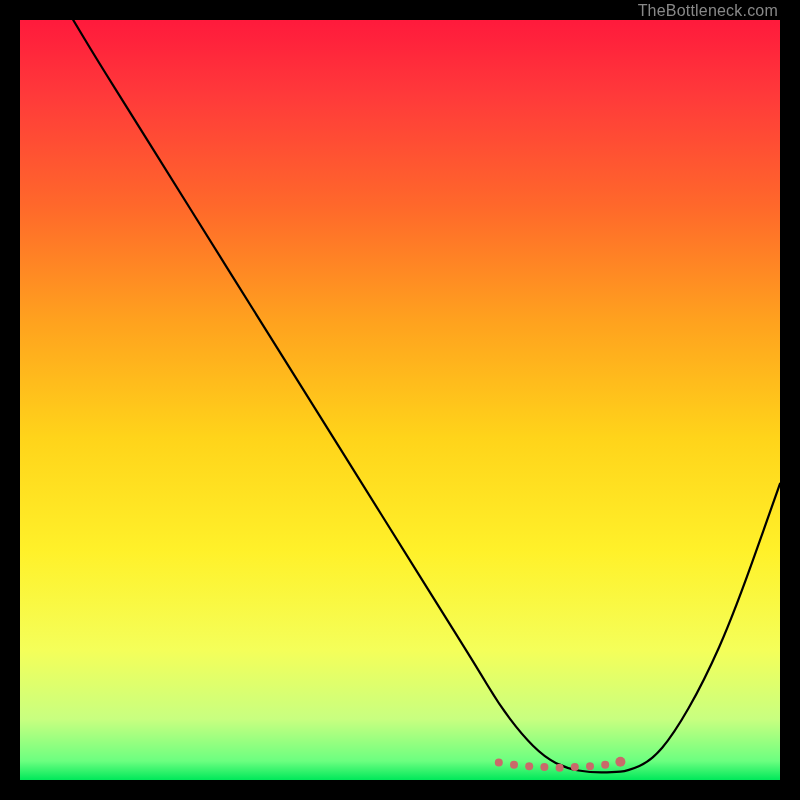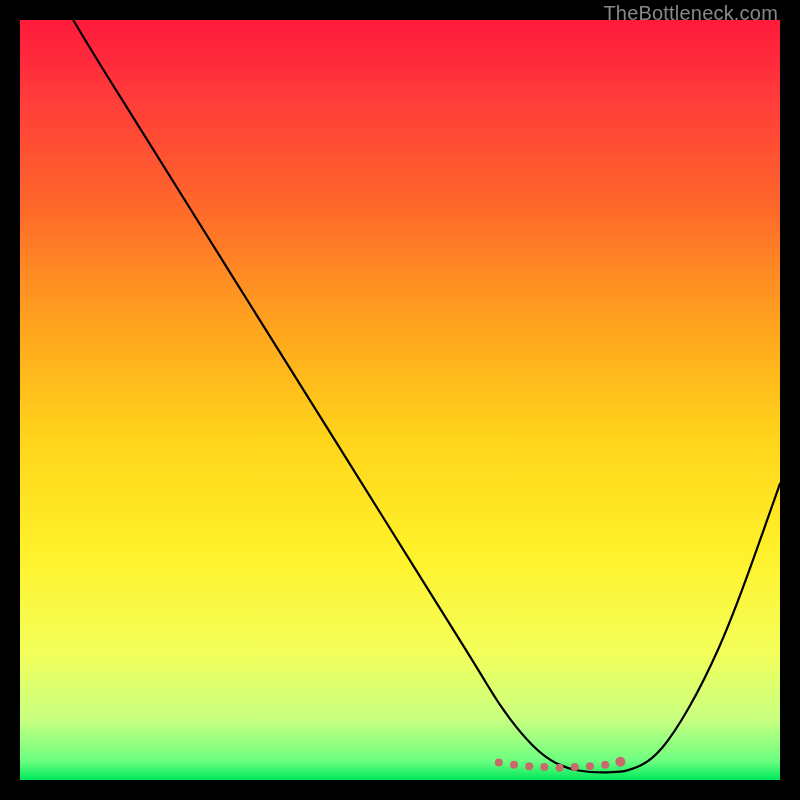--- a/index.html
+++ b/index.html
@@ -24,21 +24,21 @@
     top: 0;
     width: 760px;
     height: 760px;
   }
   .watermark {
     position: absolute;
     top: 2px;
     right: 22px;
     color: #888;
     font-family: Arial, Helvetica, sans-serif;
-    font-size: 20px;
+    font-size: 16px;
     letter-spacing: 0.2px;
   }
   svg { display: block; }
 </style>
 </head>
 <body>
 
 <div class="frame">
   <svg class="plot-area" viewBox="0 0 760 760">
     <defs>

